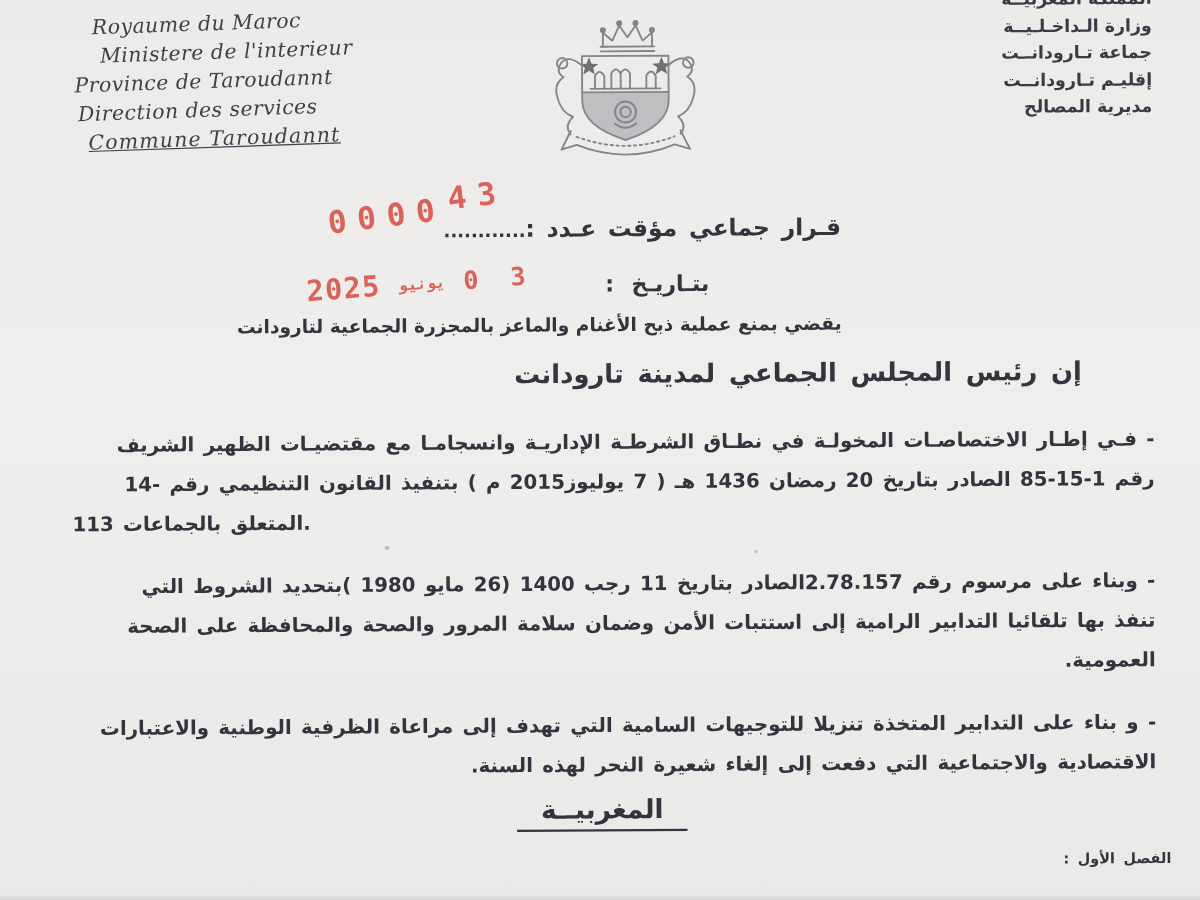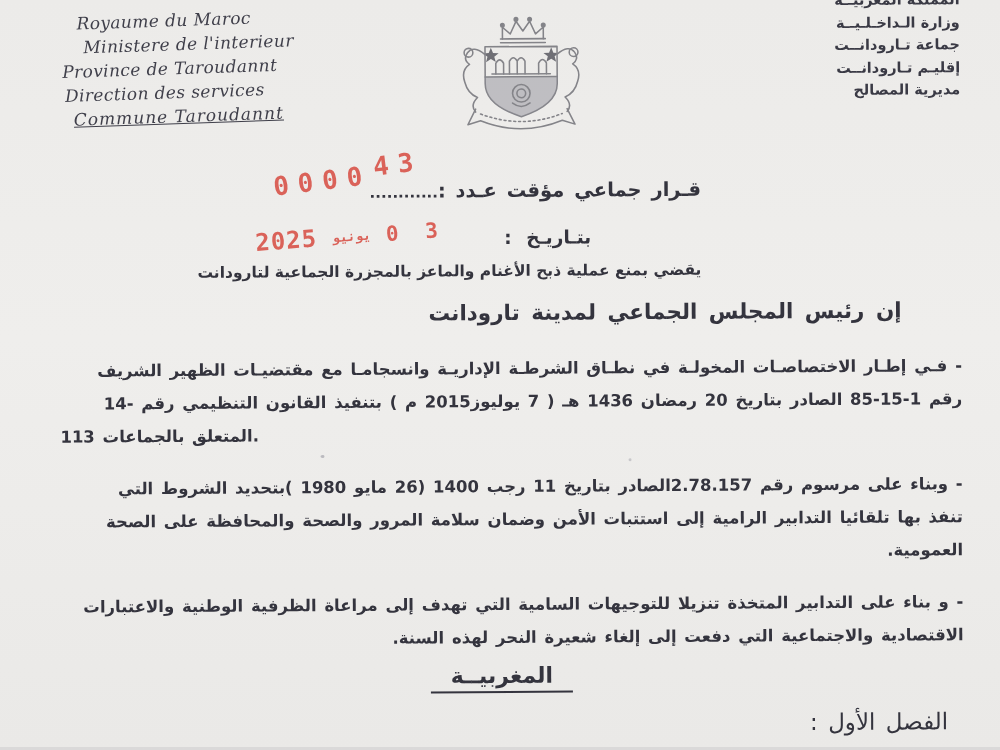--- a/index.html
+++ b/index.html
@@ -77,22 +77,22 @@
   .para{margin:0;}
   .para + .para{margin-top:19px;}
   .num-frag{direction:ltr;unicode-bidi:isolate-override;}
 
   .decides{
     position:absolute;top:663px;left:360px;width:280px;text-align:center;
     direction:rtl;font-size:22px;font-weight:700;
   }
   .decides span{border-bottom:2.5px solid #34343e;padding:0 20px 3px;}
   .article{
-    position:absolute;top:711px;right:54px;direction:rtl;
-    font-size:23px;font-weight:400;word-spacing:3px;
+    position:absolute;top:711px;right:26px;direction:rtl;
+    font-size:12px;font-weight:700;word-spacing:3px;
   }
 
   .speck{position:absolute;border-radius:50%;background:#92929a;opacity:.55;}
   .sp1{left:320px;top:454px;width:4px;height:3px;}
   .sp2{left:628px;top:459px;width:3px;height:3px;opacity:.4;}
   .bottom-edge{position:absolute;bottom:0;left:0;right:0;height:3px;background:rgba(110,110,118,.12);}
 </style>
 </head>
 <body>
 

